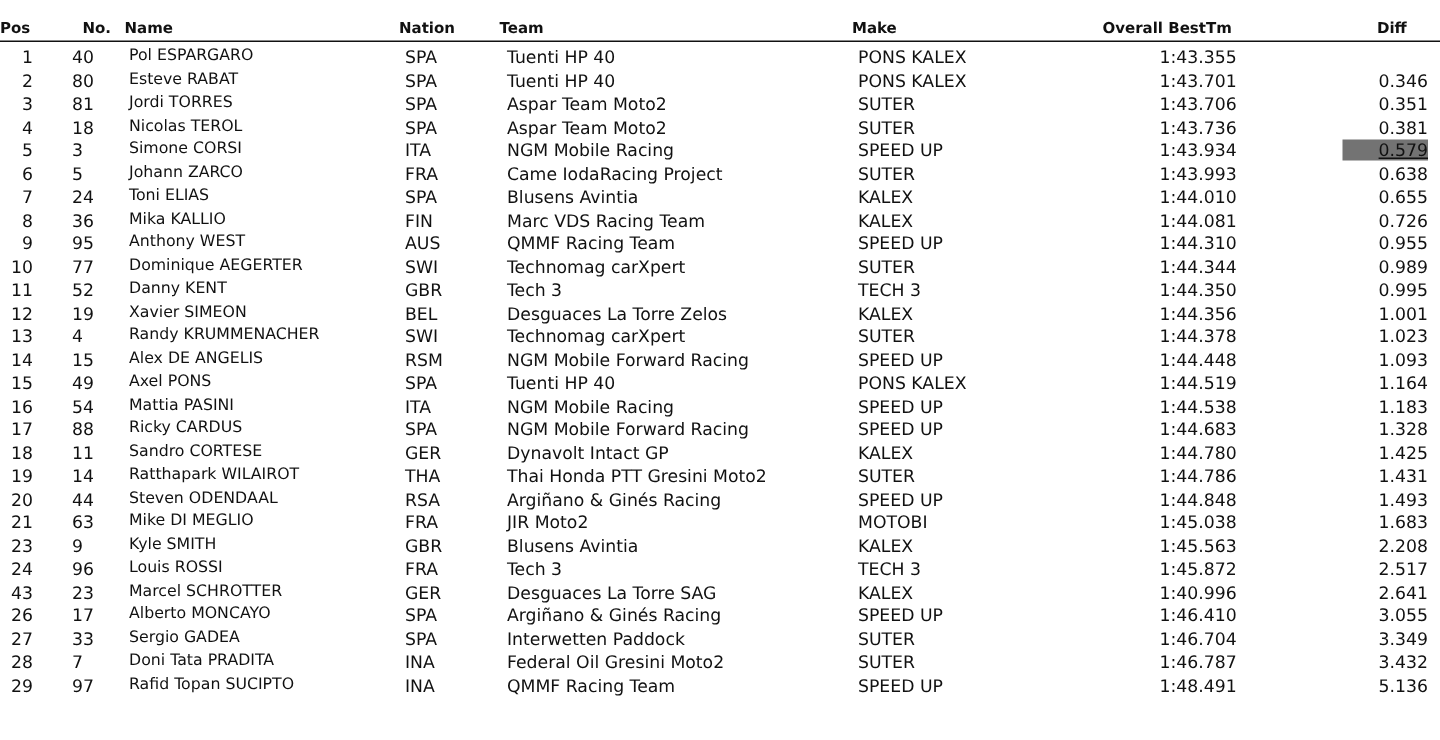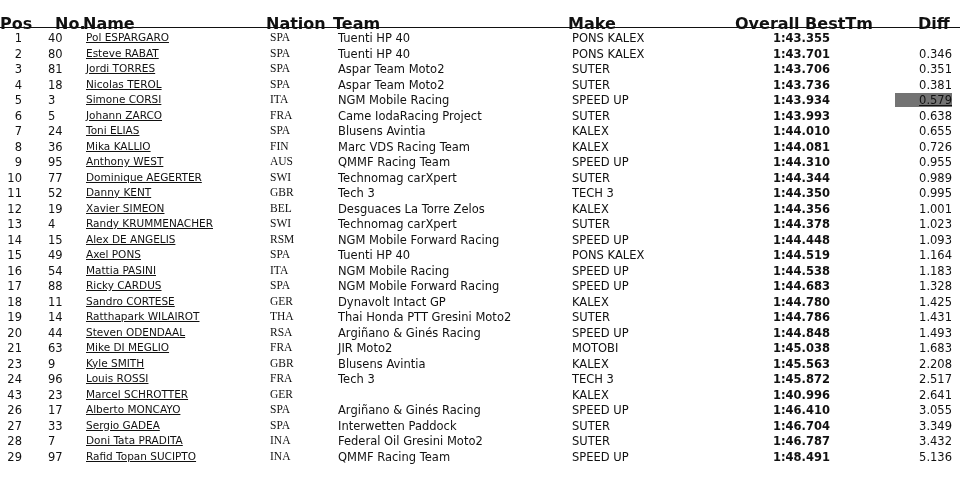--- a/index.html
+++ b/index.html
@@ -1,31 +1,31 @@
 <!DOCTYPE html>
 <html><head>
 <meta charset="utf-8">
 <style>
   html, body { margin:0; padding:0; background:#ffffff; }
   body { width:960px; height:493px; overflow:hidden; position:relative;
          font-family:"DejaVu Sans", sans-serif; color:#111; }
   .header { position:absolute; left:0; top:12px; width:960px; height:16px;
-            font-weight:bold; font-size:16px; }
+            font-weight:bold; font-size:10px; }
   .header span { position:absolute; top:2px; white-space:nowrap; }
   .rule { position:absolute; left:0; top:27px; width:960px; height:1px; background:#111; }
   .rows { position:absolute; left:0; top:30px; width:960px; }
   .row { position:relative; height:15.5px; font-size:11.5px; }
   .row span { position:absolute; top:1px; white-space:nowrap; }
   .c-pos { left:0; width:22px; text-align:right; }
   .c-num { left:48px; width:22px; text-align:left; }
-  .c-name { left:86px; font-size:10.5px;text-decoration:underline; }
-  .c-nat { left:270px;font-family:Liberation Serif, serif; }
+  .c-name { left:86px; font-size:10.5px; }
+  .c-nat { left:270px; }
   .c-team { left:338px; }
   .c-make { left:572px; }
-  .c-time { left:773px;font-weight:bold; }
+  .c-time { left:773px; }
   .c-diff { left:895px; width:57px; text-align:right; }
   .hl { background:#737373;text-decoration:underline; }
 </style>
 </head>
 <body>
 
 <div class="header">
   <span style="left:0">Pos</span>
   <span style="left:55px">No.</span>
   <span style="left:83px">Name</span>
@@ -266,20 +266,21 @@
       <span class="c-team">Tech 3</span>
       <span class="c-make">TECH 3</span>
       <span class="c-time">1:45.872</span>
       <span class="c-diff">2.517</span>
     </div>
     <div class="row">
       <span class="c-pos">43</span>
       <span class="c-num">23</span>
       <span class="c-name">Marcel SCHROTTER</span>
       <span class="c-nat">GER</span>
+      <span class="c-team">Desguaces La Torre SAG</span>
       <span class="c-make">KALEX</span>
       <span class="c-time">1:40.996</span>
       <span class="c-diff">2.641</span>
     </div>
     <div class="row">
       <span class="c-pos">26</span>
       <span class="c-num">17</span>
       <span class="c-name">Alberto MONCAYO</span>
       <span class="c-nat">SPA</span>
       <span class="c-team">Argiñano &amp; Ginés Racing</span>

